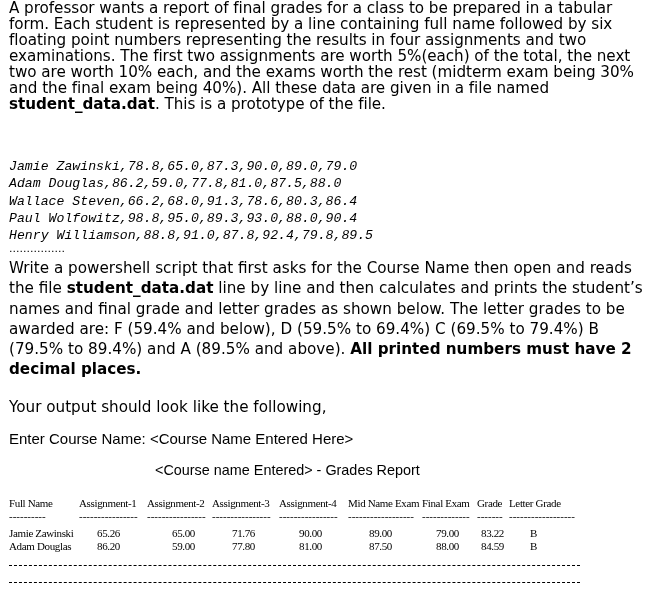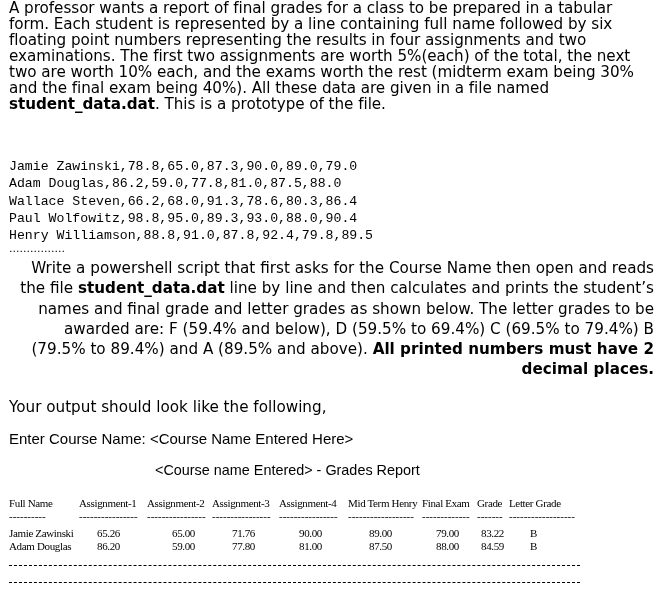--- a/index.html
+++ b/index.html
@@ -10,24 +10,25 @@
   .prose {
     position: absolute; left: 9px; top: 0px; width: 645px;
     font-size: 15.2px; line-height: 16px; letter-spacing: -0.05px;
   }
   .prose p { margin: 0; }
   .prose b { font-weight: bold; }
   .code {
     position: absolute; left: 9px; top: 158px;
     font-family: "Liberation Mono", monospace; font-size: 13.2px; line-height: 17.3px;
     white-space: pre;
+    font-style: italic;
   }
   .dots { position: absolute; left: 9px; top: 242px; font-size: 11px; letter-spacing: 0px; }
   .task { position: absolute; left: 9px; top: 258px; width: 645px; font-size: 15.2px; line-height: 20.3px; }
-  .task p { margin: 0; text-align: right; }
+  .task p { margin: 0; }
   .intro { position: absolute; left: 9px; top: 398px; font-size: 15.2px; }
   .prompt { position: absolute; left: 9px; top: 430px; font-size: 15px; font-family: "Liberation Sans", sans-serif; }
   .report-title { position: absolute; left: 155px; top: 462px; font-size: 14.4px; font-family: "Liberation Sans", sans-serif; }
   .tbl { position: absolute; font-family: Liberation Serif, serif; font-size: 11px; letter-spacing: -0.35px; white-space: pre; }
   .hr { position: absolute; left: 9px; width: 571px; height: 0; border-top: 1px dashed #000; }
 </style>
 </head>
 <body>
 
 <div class="prose">
@@ -46,21 +47,21 @@
 
 <div class="prompt">Enter Course Name: &lt;Course Name Entered Here&gt;</div>
 
 <div class="report-title">&lt;Course name Entered&gt; - Grades Report</div>
 
 <div class="tbl" style="left:9px;top:497px">Full Name</div>
 <div class="tbl" style="left:79px;top:497px">Assignment-1</div>
 <div class="tbl" style="left:147px;top:497px">Assignment-2</div>
 <div class="tbl" style="left:212px;top:497px">Assignment-3</div>
 <div class="tbl" style="left:279px;top:497px">Assignment-4</div>
-<div class="tbl" style="left:348px;top:497px">Mid Term Henry</div>
+<div class="tbl" style="left:348px;top:497px">Mid Name Exam</div>
 <div class="tbl" style="left:422px;top:497px">Final Exam</div>
 <div class="tbl" style="left:477px;top:497px">Grade</div>
 <div class="tbl" style="left:509px;top:497px">Letter Grade</div>
 
 <div class="tbl" style="left:9px;top:510px;letter-spacing:0">----------</div>
 <div class="tbl" style="left:79px;top:510px;letter-spacing:0">----------------</div>
 <div class="tbl" style="left:147px;top:510px;letter-spacing:0">----------------</div>
 <div class="tbl" style="left:212px;top:510px;letter-spacing:0">----------------</div>
 <div class="tbl" style="left:279px;top:510px;letter-spacing:0">----------------</div>
 <div class="tbl" style="left:348px;top:510px;letter-spacing:0">------------------</div>

